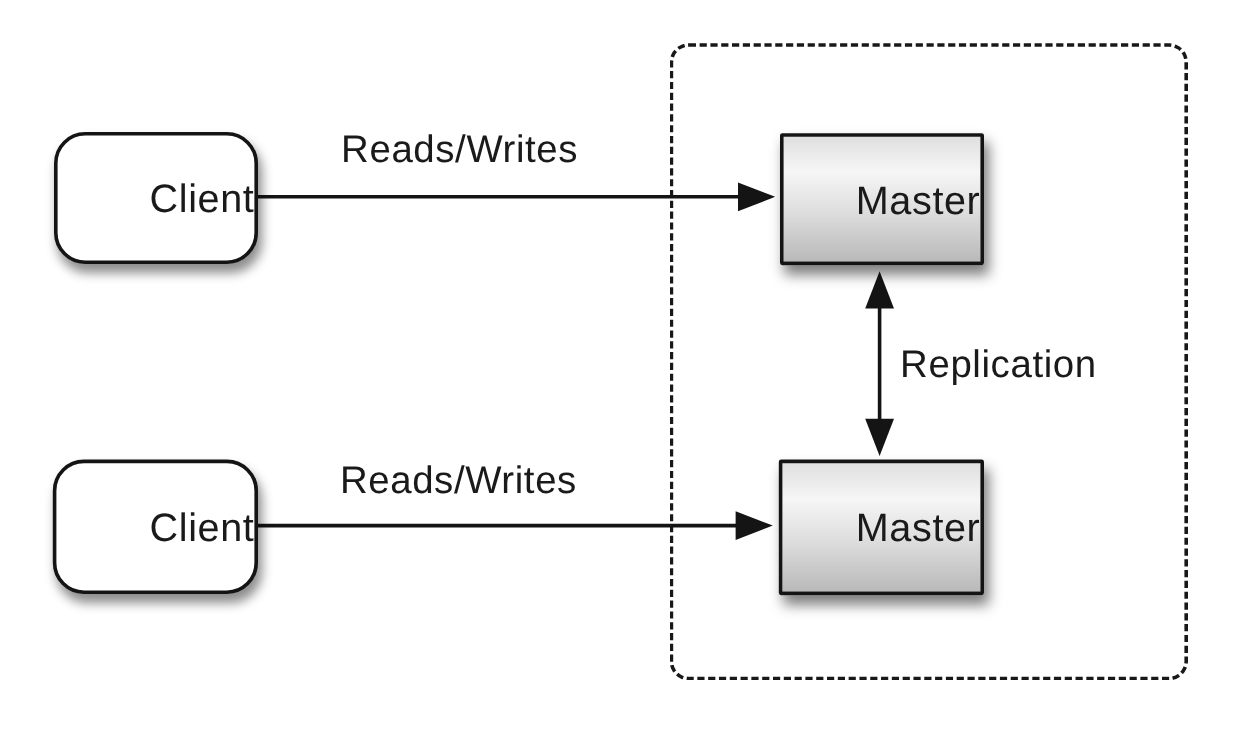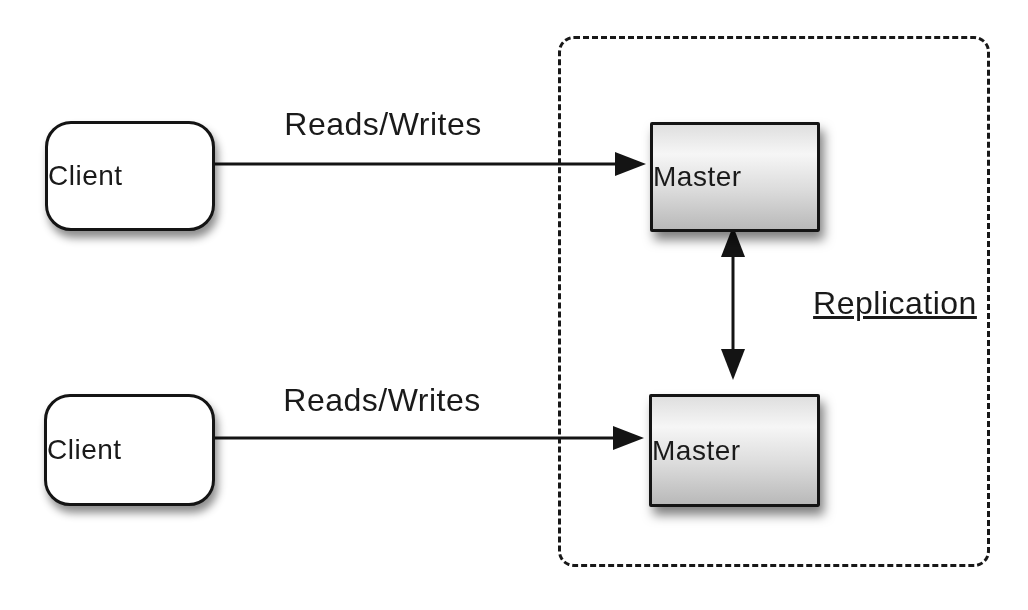--- a/index.html
+++ b/index.html
@@ -32,27 +32,26 @@
     height: 531px;
     border: 3px dashed #181818;
     border-radius: 16px;
     box-sizing: border-box;
     background: transparent;
   }
   .node {
     position: absolute;
     display: flex;
     align-items: center;
-    justify-content: flex-start;
+    justify-content: flex-end;
     border: 3px solid #141414;
     box-sizing: border-box;
-    font-size: 28px;
+    font-size: 33px;
     line-height: 1;
     letter-spacing: 0.5px;
-    margin-top: 11px;
   }
   .client {
     background: #ffffff;
     border-radius: 26px;
     box-shadow: 3px 7px 9px rgba(0,0,0,0.45);
   }
   .master {
     background: linear-gradient(180deg, #dfdfdf 0%, #f6f6f6 28%, #dcdcdc 62%, #b9b9b9 100%);
     border-radius: 2px;
     box-shadow: 4px 8px 11px rgba(0,0,0,0.5);
@@ -64,21 +63,21 @@
   .edge-label {
     position: absolute;
     font-size: 32px;
     line-height: 1;
     white-space: nowrap;
     transform: translate(-50%, -50%);
     letter-spacing: 0.5px;
   }
   .label-rw-top    { left: 383px; top: 124px; }
   .label-rw-bottom { left: 382px; top: 400px; }
-  .label-replication { left: 895px; top: 303px; text-decoration: underline; }
+  .label-replication { left: 832px; top: 303px; }
   .node-label { pointer-events: none; }
 </style>
 </head>
 <body>
 
 <div class="canvas">
 
   <div class="cluster"></div>
 
   <svg class="arrows" viewBox="0 0 1028 610" aria-hidden="true">

